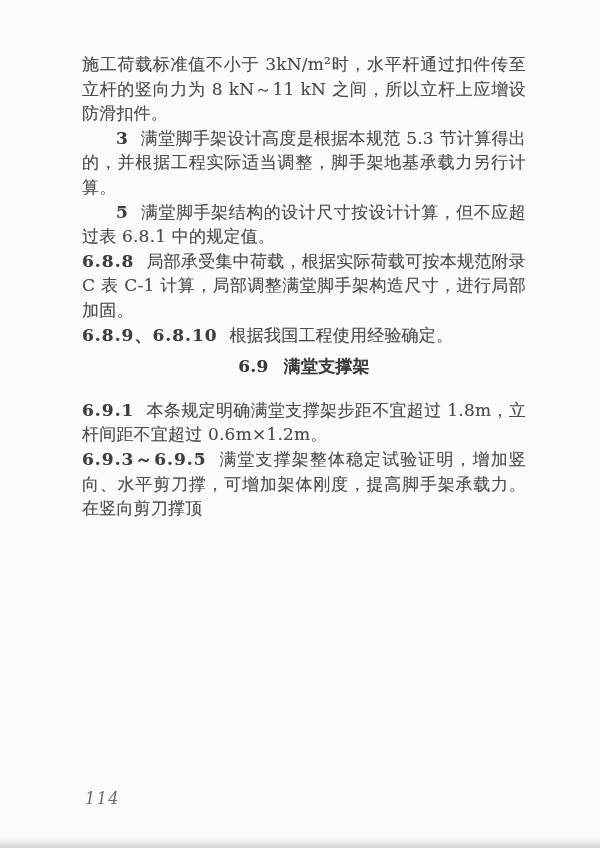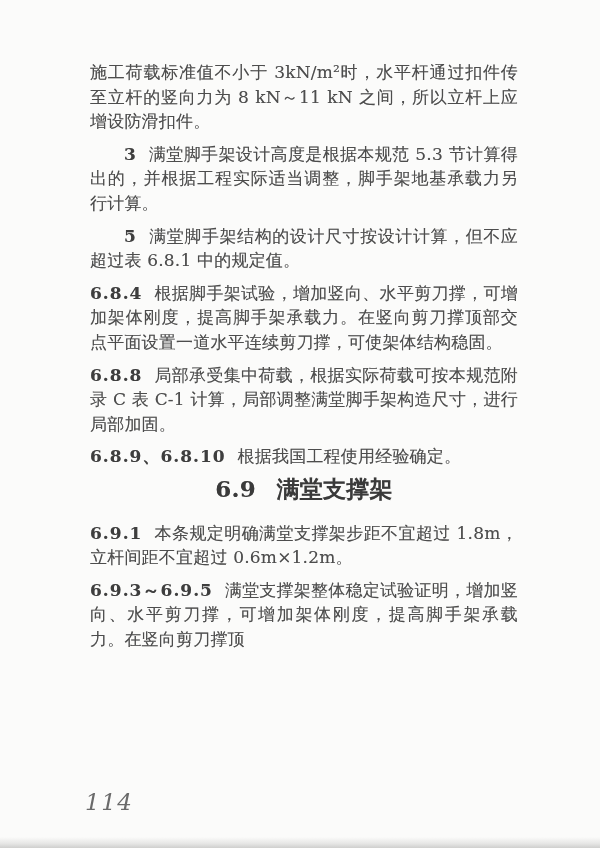--- a/index.html
+++ b/index.html
@@ -13,44 +13,44 @@
     color:#4d4d4d;
   }
   .text-block{
     position:absolute;
     left:82px;top:52px;width:444px;
     font-size:17px;line-height:24.6px;
     text-align:justify;
     letter-spacing:0.2px;
   }
   .para{
-    margin:8px;
+    margin:0;
     text-shadow:0 0 0.6px rgba(90,90,90,0.45);
   }
   .para.indent{text-indent:2em;}
   .clause-label{
     font-weight:bold;
     color:#3e3e3e;
     margin-right:0.7em;
     letter-spacing:0.06em;
   }
   .heading{
     margin:7px 0 19px 0;
     text-align:center;
     font-weight:bold;
     color:#3a3a3a;
-    font-size:23px;
+    font-size:17px;
     text-shadow:0 0 0.6px rgba(70,70,70,0.45);
   }
   .heading .hnum{margin-right:0.9em;}
   .page-number{
     position:absolute;
     left:85px;top:789px;
     font-style:italic;
-    font-size:23px;
+    font-size:16px;
     color:#6a6a6a;
     letter-spacing:1.5px;
   }
   .bottom-edge{
     position:absolute;
     left:0;bottom:0;width:600px;height:11px;
     background:linear-gradient(to bottom,
       rgba(120,120,118,0) 0%,
       rgba(120,120,118,0.16) 60%,
       rgba(105,105,103,0.30) 100%);
@@ -62,21 +62,20 @@
 <div class="page">
   <div class="text-block" id="doc-body">
   <p class="para"><span class="para-text">施工荷载标准值不小于 3kN/m²时，水平杆通过扣件传至立杆的竖向力为 8 kN～11 kN 之间，所以立杆上应增设防滑扣件。</span></p>
 
   <p class="para indent"><b class="clause-label">3</b><span class="para-text">满堂脚手架设计高度是根据本规范 5.3 节计算得出的，并根据工程实际适当调整，脚手架地基承载力另行计算。</span></p>
 
 
   <p class="para indent"><b class="clause-label">5</b><span class="para-text">满堂脚手架结构的设计尺寸按设计计算，但不应超过表 6.8.1 中的规定值。</span></p>
 
 
-  <p class="para"><b class="clause-label">6.8.4</b><span class="para-text">根据脚手架试验，增加竖向、水平剪刀撑，可增加架体刚度，提高脚手架承载力。在竖向剪刀撑顶部交点平面设置一道水平连续剪刀撑，可使架体结构稳固。</span></p>
 
 
 
   <p class="para"><b class="clause-label">6.8.8</b><span class="para-text">局部承受集中荷载，根据实际荷载可按本规范附录 C 表 C-1 计算，局部调整满堂脚手架构造尺寸，进行局部加固。</span></p>
 
   <p class="para"><b class="clause-label">6.8.9、6.8.10</b><span class="para-text">根据我国工程使用经验确定。</span></p>
 
   <h3 class="heading"><b class="hnum">6.9</b><span class="htitle">满堂支撑架</span></h3>
 
   <p class="para"><b class="clause-label">6.9.1</b><span class="para-text">本条规定明确满堂支撑架步距不宜超过 1.8m，立杆间距不宜超过 0.6m×1.2m。</span></p>

